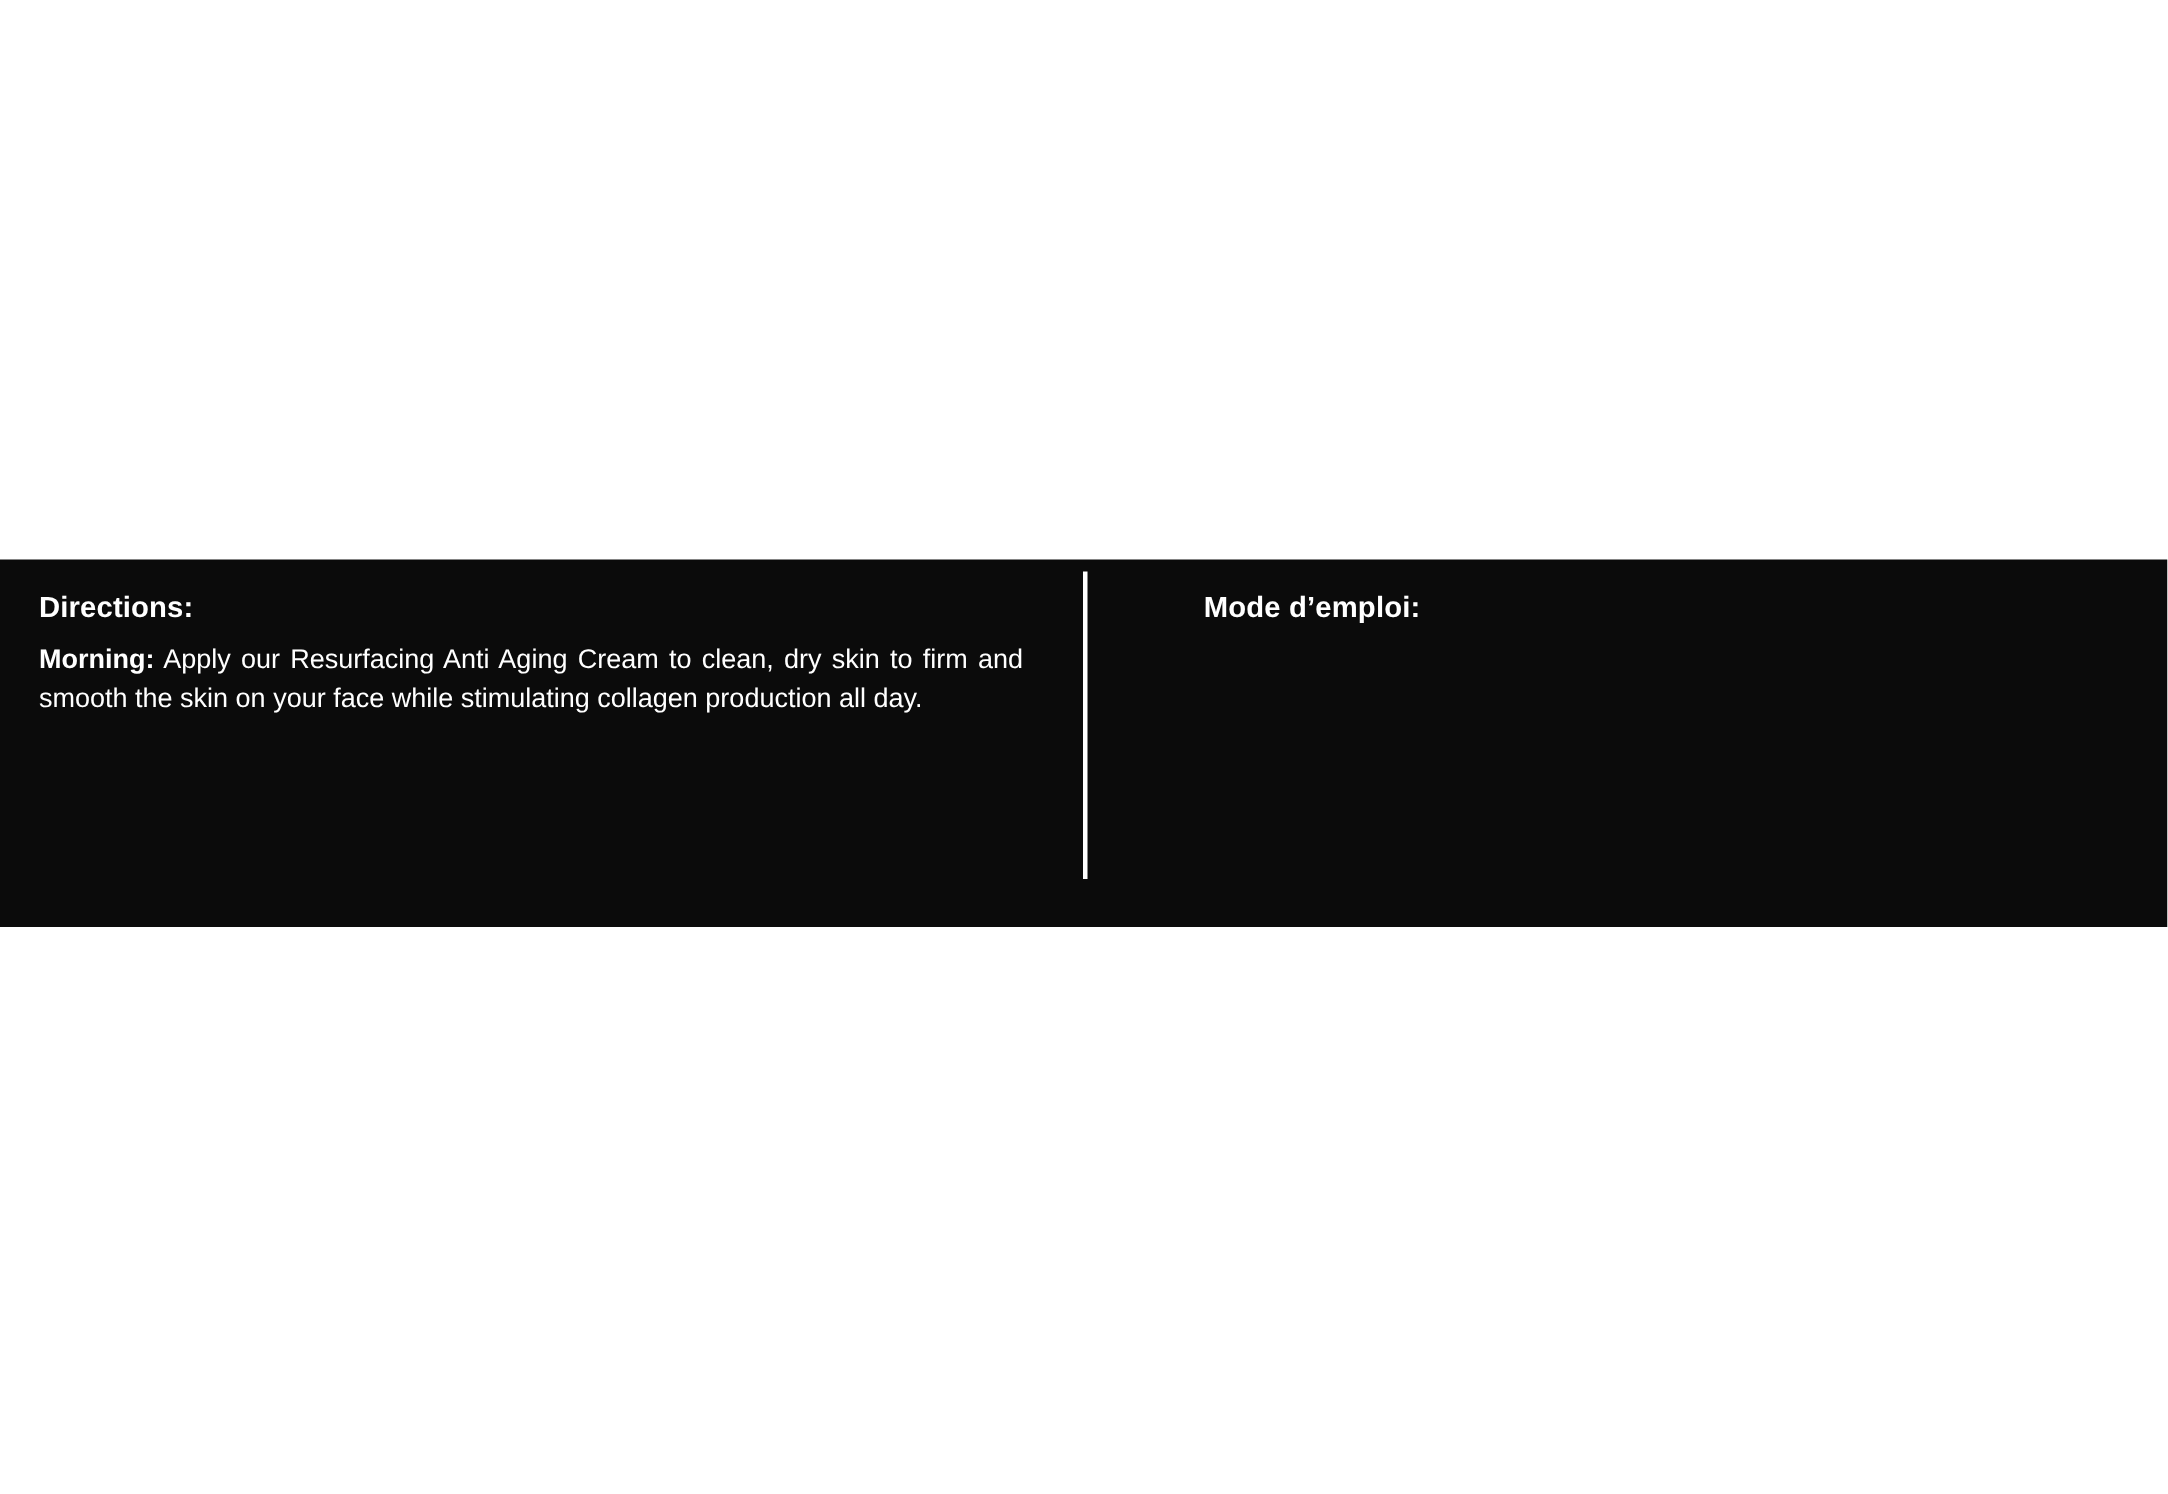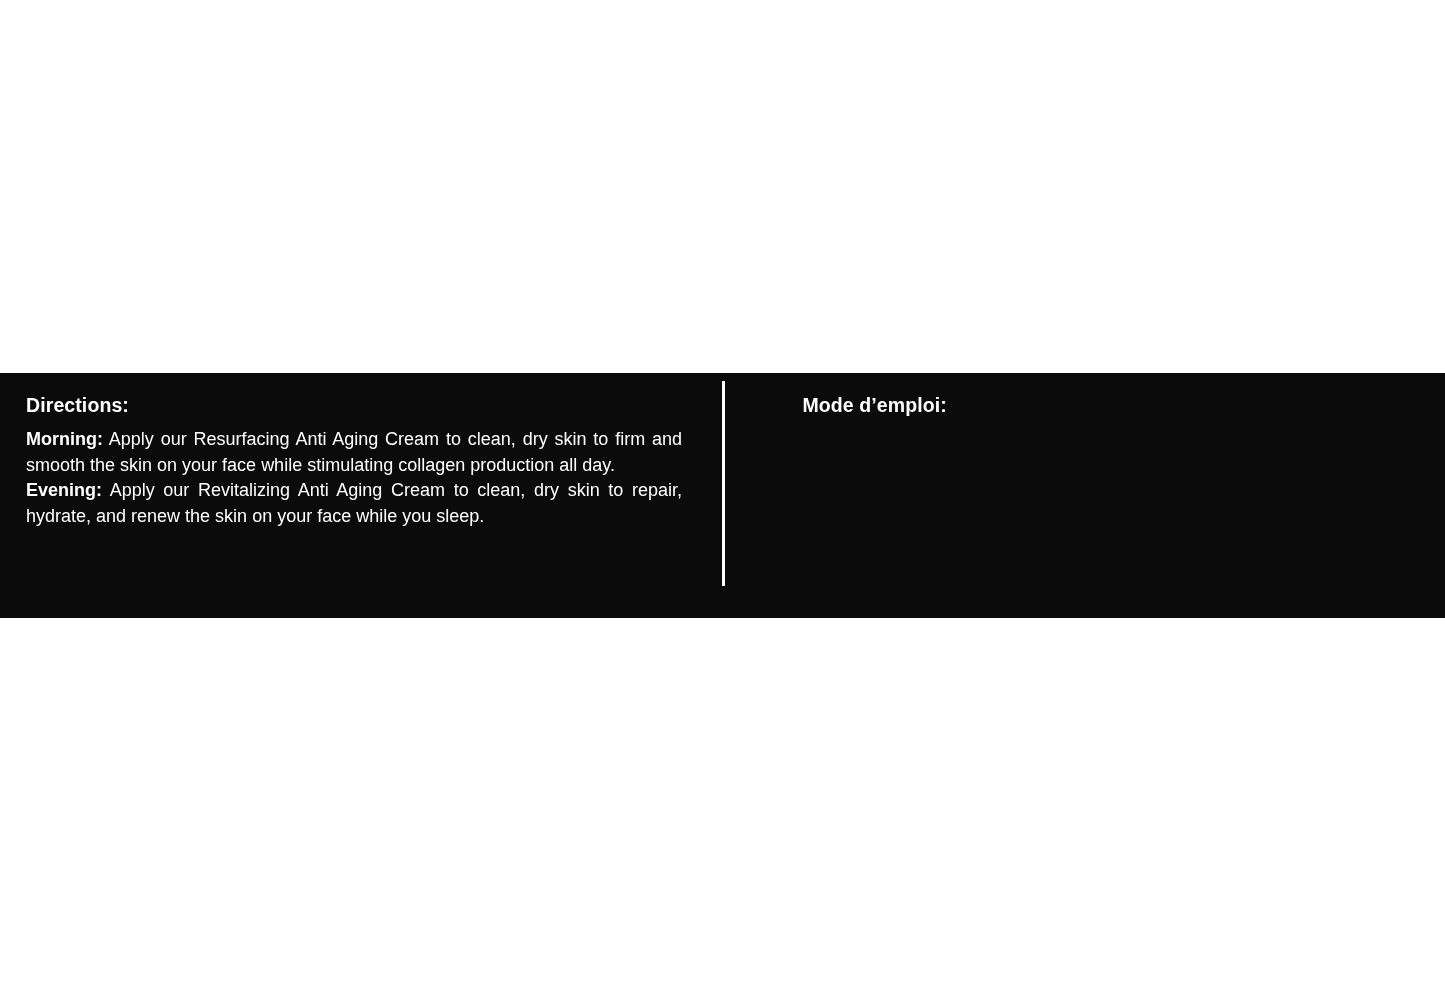--- a/index.html
+++ b/index.html
@@ -77,21 +77,20 @@
 </style>
 </head>
 <body>
 
 <div class="panel">
 
   <div class="col col-left">
     <div class="block-en">
       <p class="heading">Directions:</p>
       <p class="para"><span class="lead">Morning:</span><span> Apply our Resurfacing Anti Aging Cream to clean, dry skin to firm and smooth the skin on your face while stimulating collagen production all day.</span></p>
-      <p class="para"><span class="lead">Evening:</span><span> Apply our Revitalizing Anti Aging Cream to clean, dry skin to repair, hydrate, and renew the skin on your face while you sleep.</span></p>
     </div>
   </div>
 
   <div class="col col-right">
     <div class="block-fr">
       <p class="heading">Mode d’emploi:</p>
     </div>
   </div>
 
 </div>

